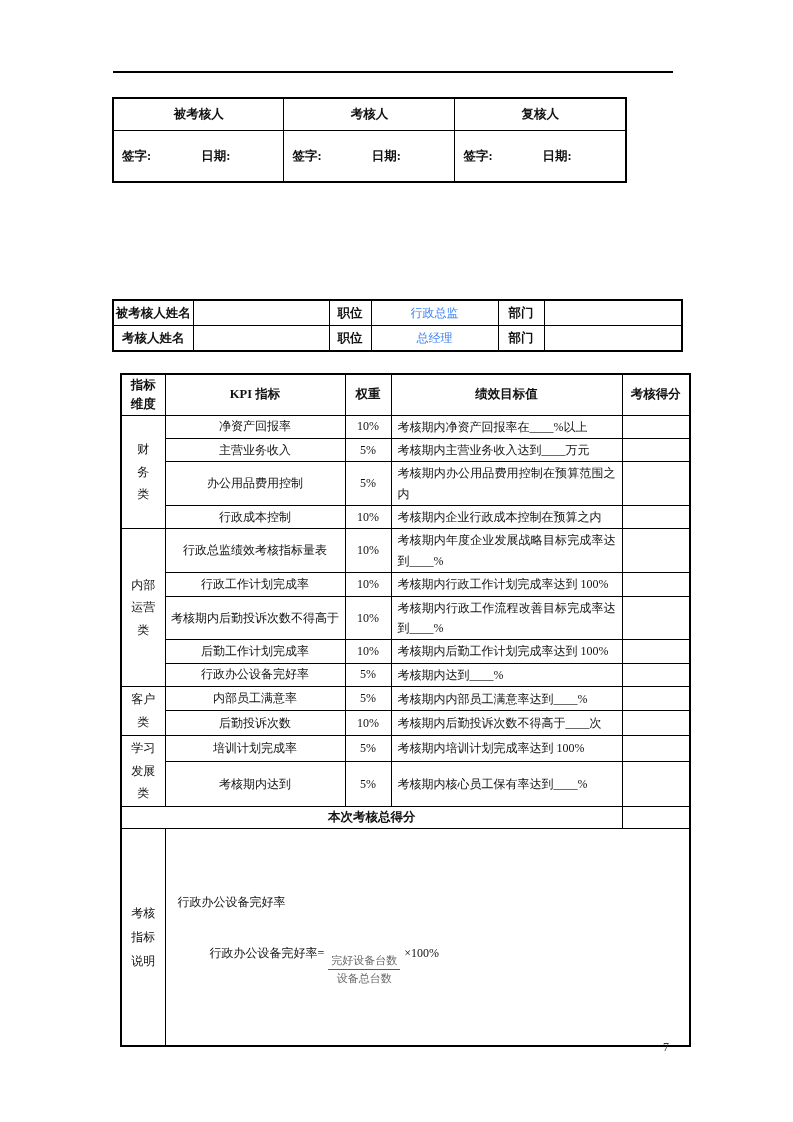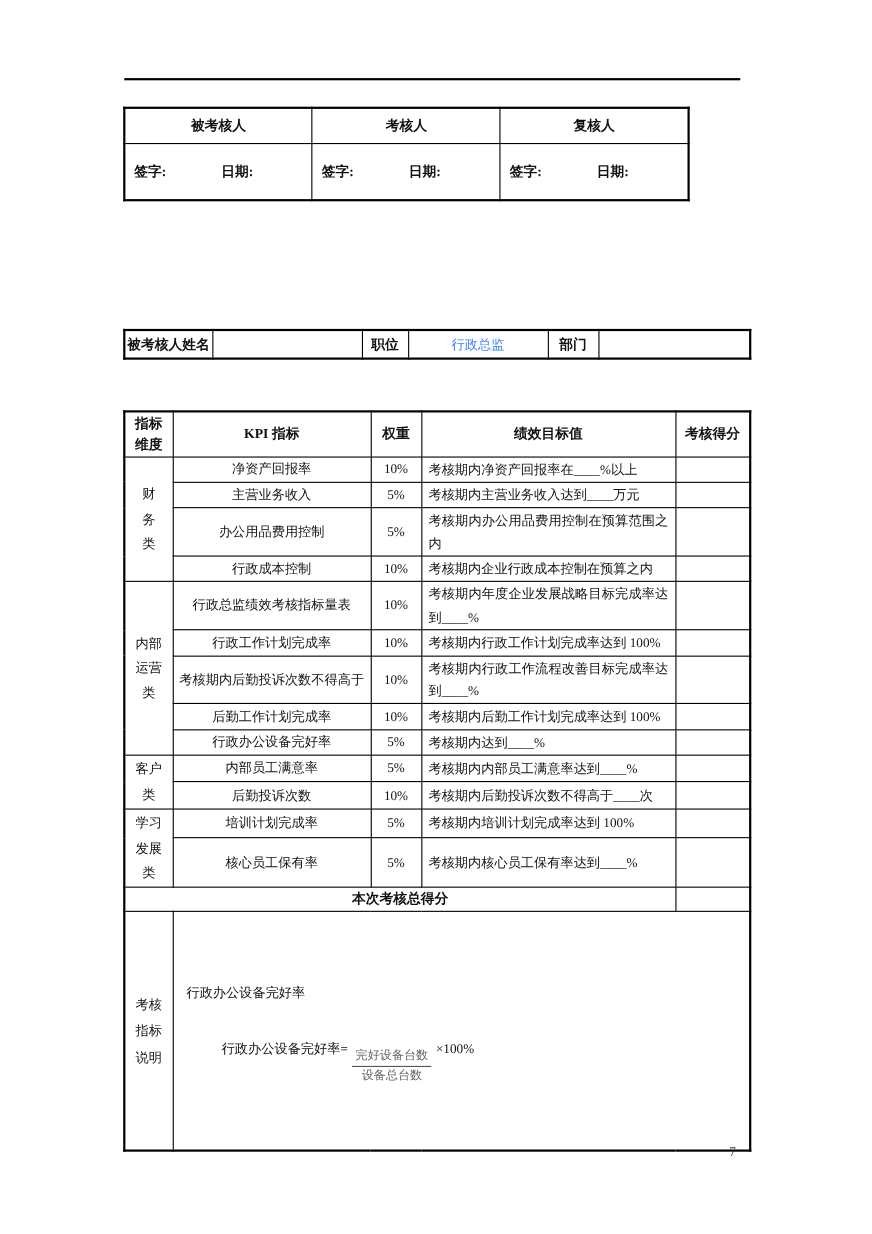--- a/index.html
+++ b/index.html
@@ -33,21 +33,21 @@
     color:#ff0000;font-size:16px;font-weight:bold;letter-spacing:1px;
   }
 
   
   .info{position:absolute;left:112px;top:299px;width:569px;border:2px solid #000;}
   .info td{height:22px;text-align:center;vertical-align:middle;font-size:12.5px;}
   .info .lbl{font-weight:bold;}
   .info .val{color:#3b82f6;font-weight:normal;font-size:12px;margin-left:14px;}
 
   
-  .kpi{position:absolute;left:112px;top:373px;width:569px;border:2px solid #000;font-size:12px;}
+  .kpi{position:absolute;left:120px;top:373px;width:569px;border:2px solid #000;font-size:12px;}
   .kpi td{vertical-align:middle;}
   .kpi .hdr td{font-weight:bold;text-align:center;font-size:12.5px;}
   .pre{white-space:pre-line;line-height:1.5;}
   .dim-cell{text-align:center;line-height:1.9;}
   .kpi-name{text-align:center;}
   .weight{text-align:center;}
   .target{padding:1px 6px;text-align:justify;text-justify:inter-ideograph;line-height:1.7;}
   .rh40{height:40px}.rh41{height:41px}.rh21{height:21px}.rh22{height:22px}.rh217{height:217px}
   .hdr{height:40px}
   .total-label{text-align:center;font-weight:bold;font-size:12.5px;}
@@ -115,20 +115,28 @@
     </colgroup>
     <tbody>
         <tr>
       <td class="lbl">被考核人姓名</td>
       <td></td>
       <td class="lbl">职位</td>
       <td class="val">行政总监</td>
       <td class="lbl">部门</td>
       <td></td>
     </tr>
+    <tr>
+      <td class="lbl">考核人姓名</td>
+      <td></td>
+      <td class="lbl">职位</td>
+      <td class="val">总经理</td>
+      <td class="lbl">部门</td>
+      <td></td>
+    </tr>
   </tbody>
     </table>
 
   <table class="kpi">
     <colgroup>
       <col style="width:44px">
         <col style="width:180px">
         <col style="width:46px">
       <col style="width:231px">
         <col style="width:68px">
@@ -223,21 +231,21 @@
     <tr class="rh21">
       <td rowspan="2" class="pre dim-cell">学习
 发展
 类</td>
       <td class="kpi-name">培训计划完成率</td>
       <td class="weight">5%</td>
       <td class="target">考核期内培训计划完成率达到 100%</td>
       <td></td>
     </tr>
     <tr class="rh40">
-      <td class="kpi-name">核心员工保有率</td>
+      <td class="kpi-name">考核期内达到</td>
       <td class="weight">5%</td>
       <td class="target">考核期内核心员工保有率达到____%</td>
       <td></td>
     </tr>
 
     <tr class="rh22">
       <td colspan="4" class="total-label">本次考核总得分</td>
       <td></td>
     </tr>
 

